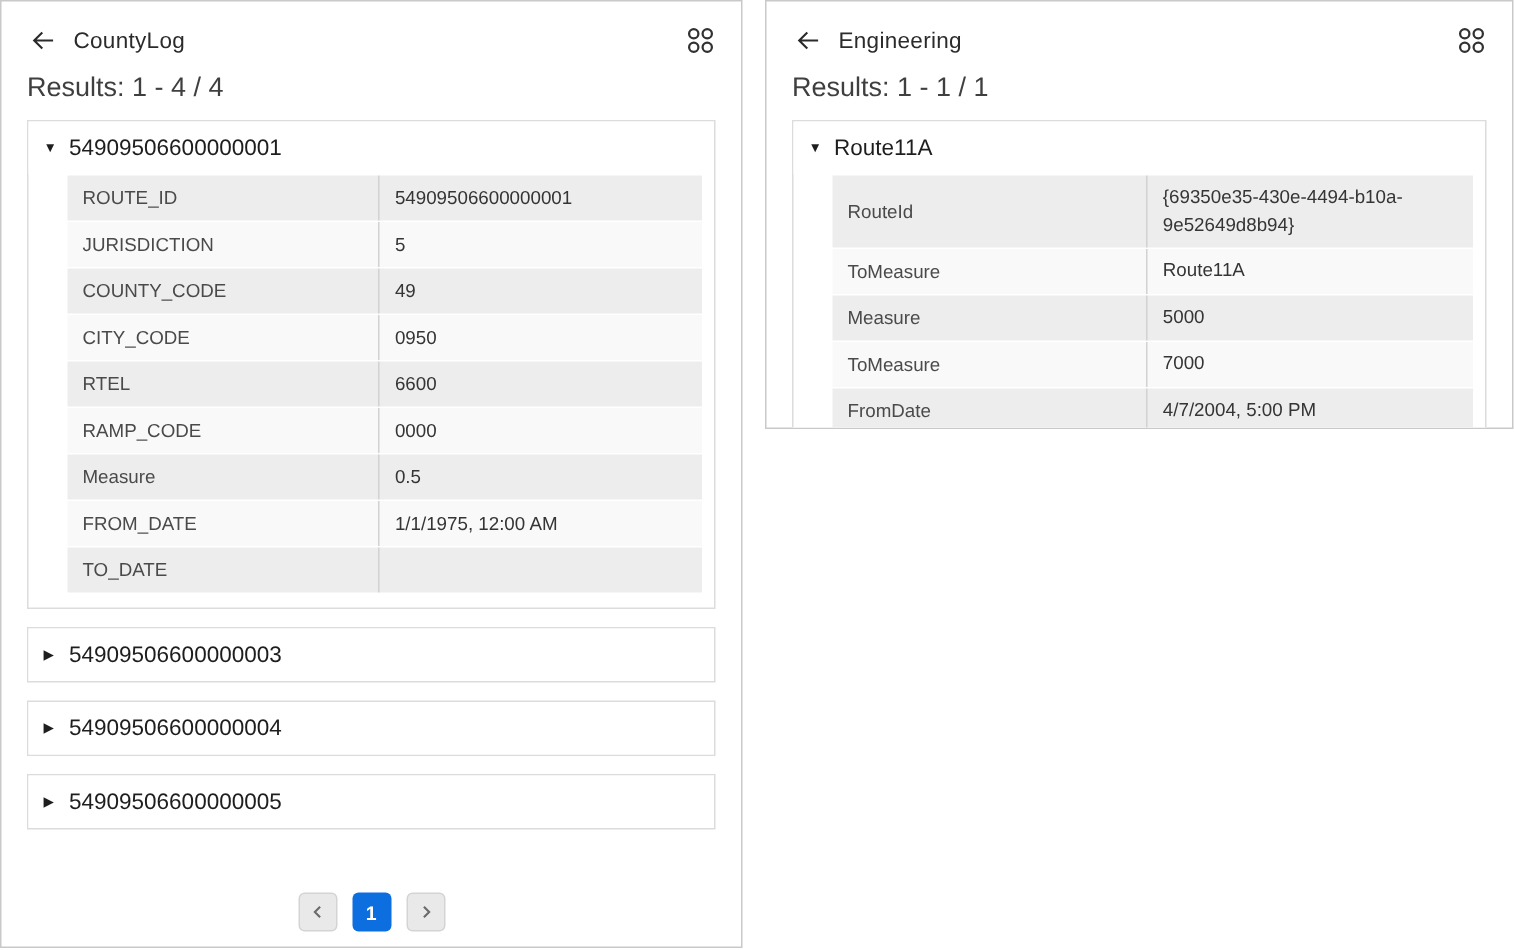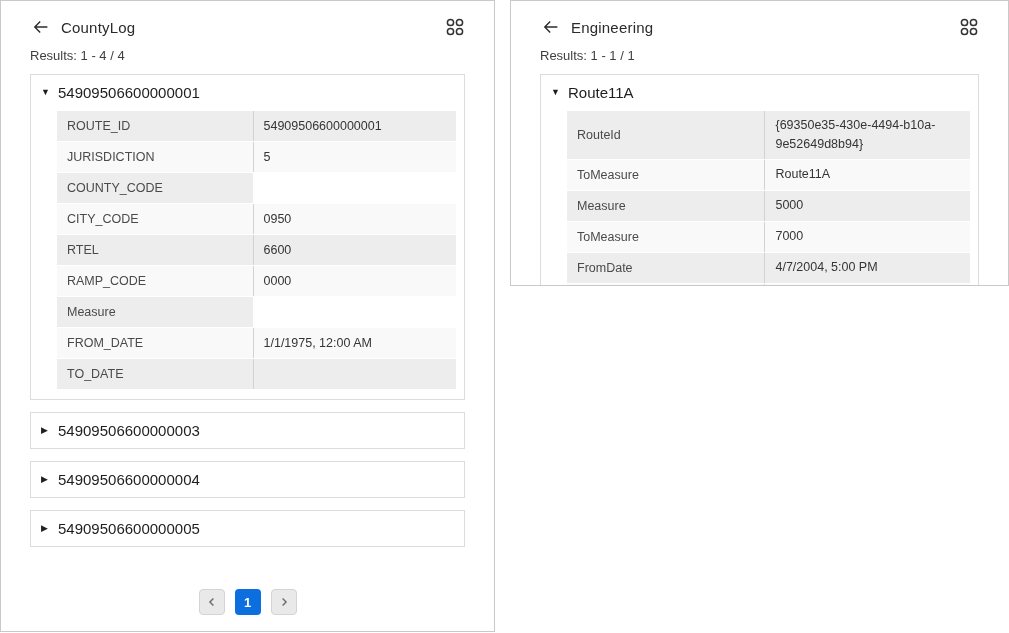--- a/index.html
+++ b/index.html
@@ -4,31 +4,31 @@
 <style>
   html,body{margin:0;padding:0;background:#ffffff;}
   body{
     width:1009px;height:633px;position:relative;overflow:hidden;
     font-family:"Liberation Sans","DejaVu Sans",sans-serif;color:#323232;
     -webkit-font-smoothing:antialiased;
   }
   #panels{position:absolute;inset:0;}
   .panel{
     position:absolute;top:0;background:#fff;border:1px solid #c9c9c9;
-    padding:12px 29px;box-sizing:border-box;overflow:hidden;
+    padding:12px 17px;box-sizing:border-box;overflow:hidden;
   }
   .panel--0{left:0;width:495px;height:632px;}
   .panel--1{left:510px;width:499px;height:286px;}
 
   .panel-header{display:flex;align-items:center;height:28px;}
   .back{background:none;border:0;padding:0;margin:0 12px 0 2px;cursor:pointer;display:flex;align-items:center;}
   .title{font-size:15px;font-weight:400;margin:0;color:#2b2b2b;letter-spacing:.2px;}
   .apps{margin-left:auto;background:none;border:0;padding:0;cursor:pointer;display:flex;align-items:center;}
 
-  .results{font-size:13px;color:#3f3f3f;margin-top:7px;}
+  .results{font-size:18px;color:#3f3f3f;margin-top:7px;}
 
   .features{margin-top:11px;}
   .feature{border:1px solid #dcdcdc;margin-bottom:12px;background:#fff;}
   .feature-header{
     display:flex;align-items:center;padding:9px 10px;cursor:pointer;
     font-size:15px;color:#1e1e1e;background:#fff;border:0;width:100%;
     box-sizing:border-box;text-align:left;font-family:inherit;
   }
   .caret{font-size:9px;line-height:1;color:#1e1e1e;width:11px;margin-right:6px;flex:0 0 auto;}
 
@@ -89,20 +89,23 @@
 
   <div class="frow">
     <div class="cell flabel">JURISDICTION</div>
     <div class="cell fvalue">
                 <span>5</span>
               </div>
   </div>
 
   <div class="frow">
     <div class="cell flabel">COUNTY_CODE</div>
+    <div class="cell fvalue">
+                <span>49</span>
+              </div>
   </div>
 
   <div class="frow">
     <div class="cell flabel">CITY_CODE</div>
     <div class="cell fvalue">
                 <span>0950</span>
               </div>
   </div>
 
   <div class="frow">
@@ -115,20 +118,23 @@
   <div class="frow">
     <div class="cell flabel">RAMP_CODE</div>
     <div class="cell fvalue">
                 <span>0000</span>
               </div>
   </div>
 
 
   <div class="frow">
     <div class="cell flabel">Measure</div>
+    <div class="cell fvalue">
+                <span>0.5</span>
+              </div>
   </div>
 
   <div class="frow">
     <div class="cell flabel">FROM_DATE</div>
     <div class="cell fvalue">
                 <span>1/1/1975, 12:00 AM</span>
               </div>
   </div>
 
   <div class="frow">

